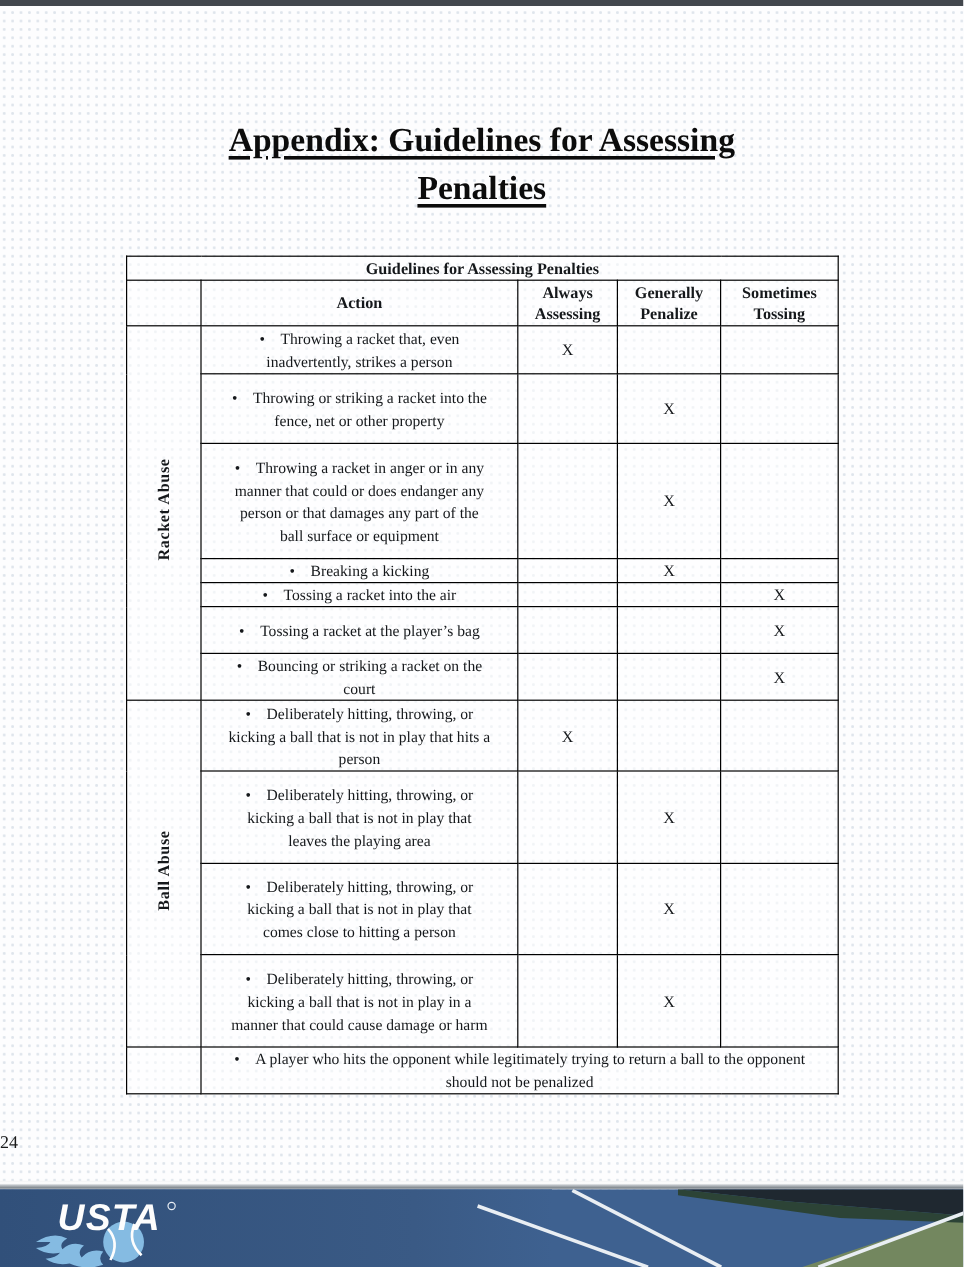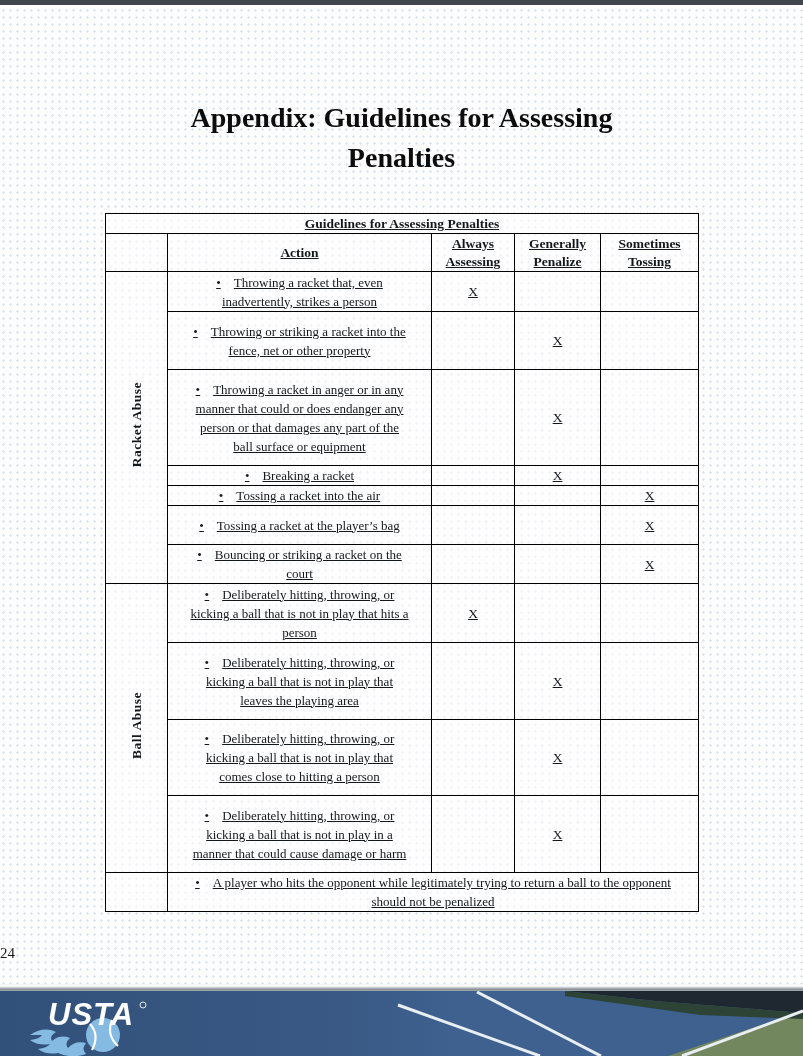--- a/index.html
+++ b/index.html
@@ -17,29 +17,29 @@
   }
   .topbar {
     position:absolute; top:0; left:0; width:803px; height:5px;
     background:#42474d;
   }
   .doc-title {
     position:absolute; top:98px; left:0; width:803px;
     text-align:center; font-weight:bold; font-size:28px; line-height:40px;
     color:#0c0c0c;
   }
-  .doc-title span { text-decoration-thickness:2.5px; text-underline-offset:4px; }
+  .doc-title span { text-decoration:underline; text-decoration-thickness:2.5px; text-underline-offset:4px; }
 
   table.pen {
     position:absolute; left:105px; top:213px; width:593px;
     border-collapse:collapse; table-layout:fixed;
     font-size:13px; line-height:19px; color:#15181b;
     background:rgba(255,255,255,0.55);
   }
-  table.pen td { border:1px solid #000; vertical-align:middle;text-decoration:underline; }
+  table.pen td { border:1px solid #000; vertical-align:middle; }
   tr.ttl td { font-weight:bold; text-align:center; font-size:13.5px; height:19px; }
   tr.hdr td { font-weight:bold; text-align:center; font-size:13.5px; height:38px; line-height:18px; }
   td.glabel {
     text-align:center; vertical-align:middle; font-weight:bold; font-size:13.5px;
   }
   td.glabel span {
     writing-mode:vertical-rl; transform:rotate(180deg); display:inline-block;
     letter-spacing:0.5px; white-space:nowrap;
   }
   td.act { text-align:center; padding:0 22px; }
@@ -103,21 +103,21 @@
       <td class="x">X</td>
       <td class="x"></td>
     </tr>
     <tr style="height:96px">
       <td class="act"><span class="bullet">•</span><span>Throwing a racket in anger or in any manner that could or does endanger any person or that damages any part of the ball surface or equipment</span></td>
       <td class="x"></td>
       <td class="x">X</td>
       <td class="x"></td>
     </tr>
     <tr style="height:19px">
-      <td class="act"><span class="bullet">•</span><span>Breaking a racket</span></td>
+      <td class="act"><span class="bullet">•</span><span>Breaking a kicking</span></td>
       <td class="x"></td>
       <td class="x">X</td>
       <td class="x"></td>
     </tr>
     <tr style="height:20px">
       <td class="act"><span class="bullet">•</span><span>Tossing a racket into the air</span></td>
       <td class="x"></td>
       <td class="x"></td>
       <td class="x">X</td>
     </tr>

